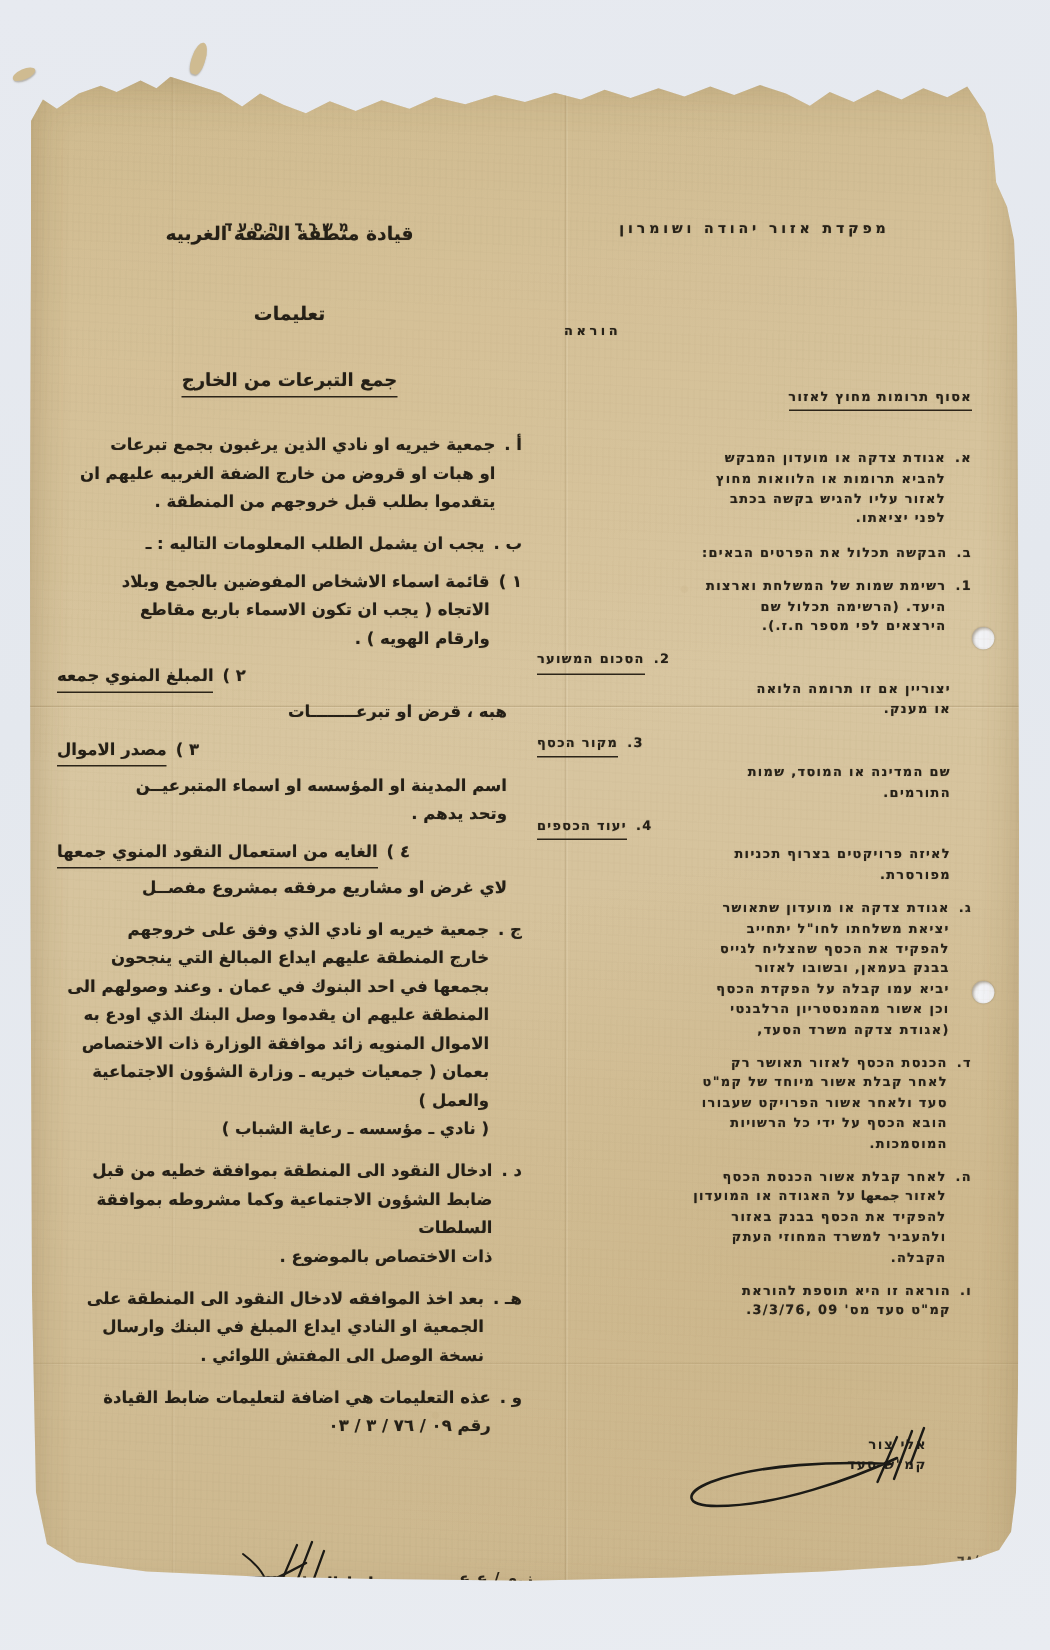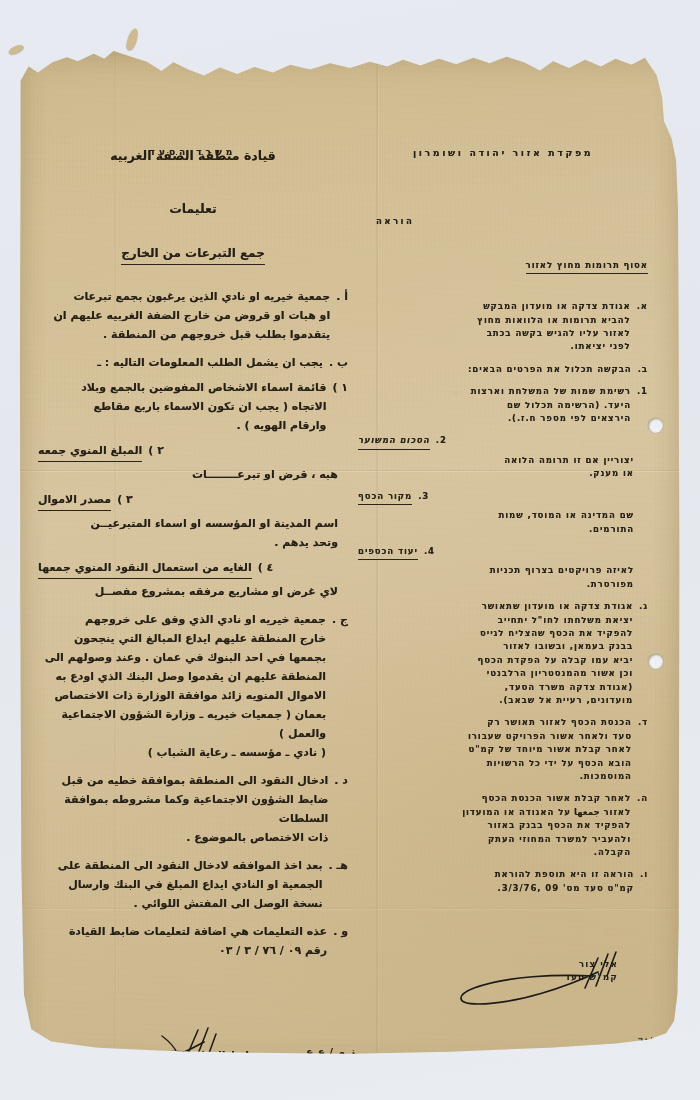--- a/index.html
+++ b/index.html
@@ -236,21 +236,21 @@
                   <span class="body">
                     <div>רשימת שמות של המשלחת וארצות</div>
                     <div>היעד. (הרשימה תכלול שם</div>
                     <div>הירצאים לפי מספר ח.ז.).</div>
                   </span>
                 </div>
               </div>
               <div style="margin-bottom:9px;">
                 <div class="row" style="justify-content:flex-end;margin-bottom:4px;">
                   <span class="mark">2.</span>
-                  <span style="flex:0 1 auto;font-style:italic;"><span class="u">הסכום המשוער</span></span>
+                  <span style="flex:0 1 auto;"><span class="u">הסכום המשוער</span></span>
                 </div>
                 <div style="padding-right:14px;">
                   <div>יצוריין אם זו תרומה הלואה</div>
                   <div>או מענק.</div>
                 </div>
               </div>
               <div style="margin-bottom:9px;">
                 <div class="row" style="justify-content:flex-end;margin-bottom:4px;">
                   <span class="mark">3.</span>
                   <span style="flex:0 1 auto;"><span class="u">מקור הכסף</span></span>
@@ -276,31 +276,30 @@
             <div class="row">
               <span class="mark">ג.</span>
               <span class="body">
                 <div>אגודת צדקה או מועדון שתאושר</div>
                 <div>יציאת משלחתו לחו"ל יתחייב</div>
                 <div>להפקיד את הכסף שהצליח לגייס</div>
                 <div>בבנק בעמאן, ובשובו לאזור</div>
                 <div>יביא עמו קבלה על הפקדת הכסף</div>
                 <div>וכן אשור מהמנסטריון הרלבנטי</div>
                 <div>(אגודת צדקה משרד הסעד,</div>
-                <div>מועדונים, רעיית אל שבאב).</div>
               </span>
             </div>
           </div>
           <div class="blk">
             <div class="row">
               <span class="mark">ד.</span>
               <span class="body">
                 <div>הכנסת הכסף לאזור תאושר רק</div>
+                <div>לאחר קבלת אשור מיוחד של קמ"ט</div>
                 <div>סעד ולאחר אשור הפרויקט שעבורו</div>
-                <div>לאחר קבלת אשור מיוחד של קמ"ט</div>
                 <div>הובא הכסף על ידי כל הרשויות</div>
                 <div>המוסמכות.</div>
               </span>
             </div>
           </div>
           <div class="blk">
             <div class="row">
               <span class="mark">ה.</span>
               <span class="body">
                 <div>לאחר קבלת אשור הכנסת הכסף</div>

